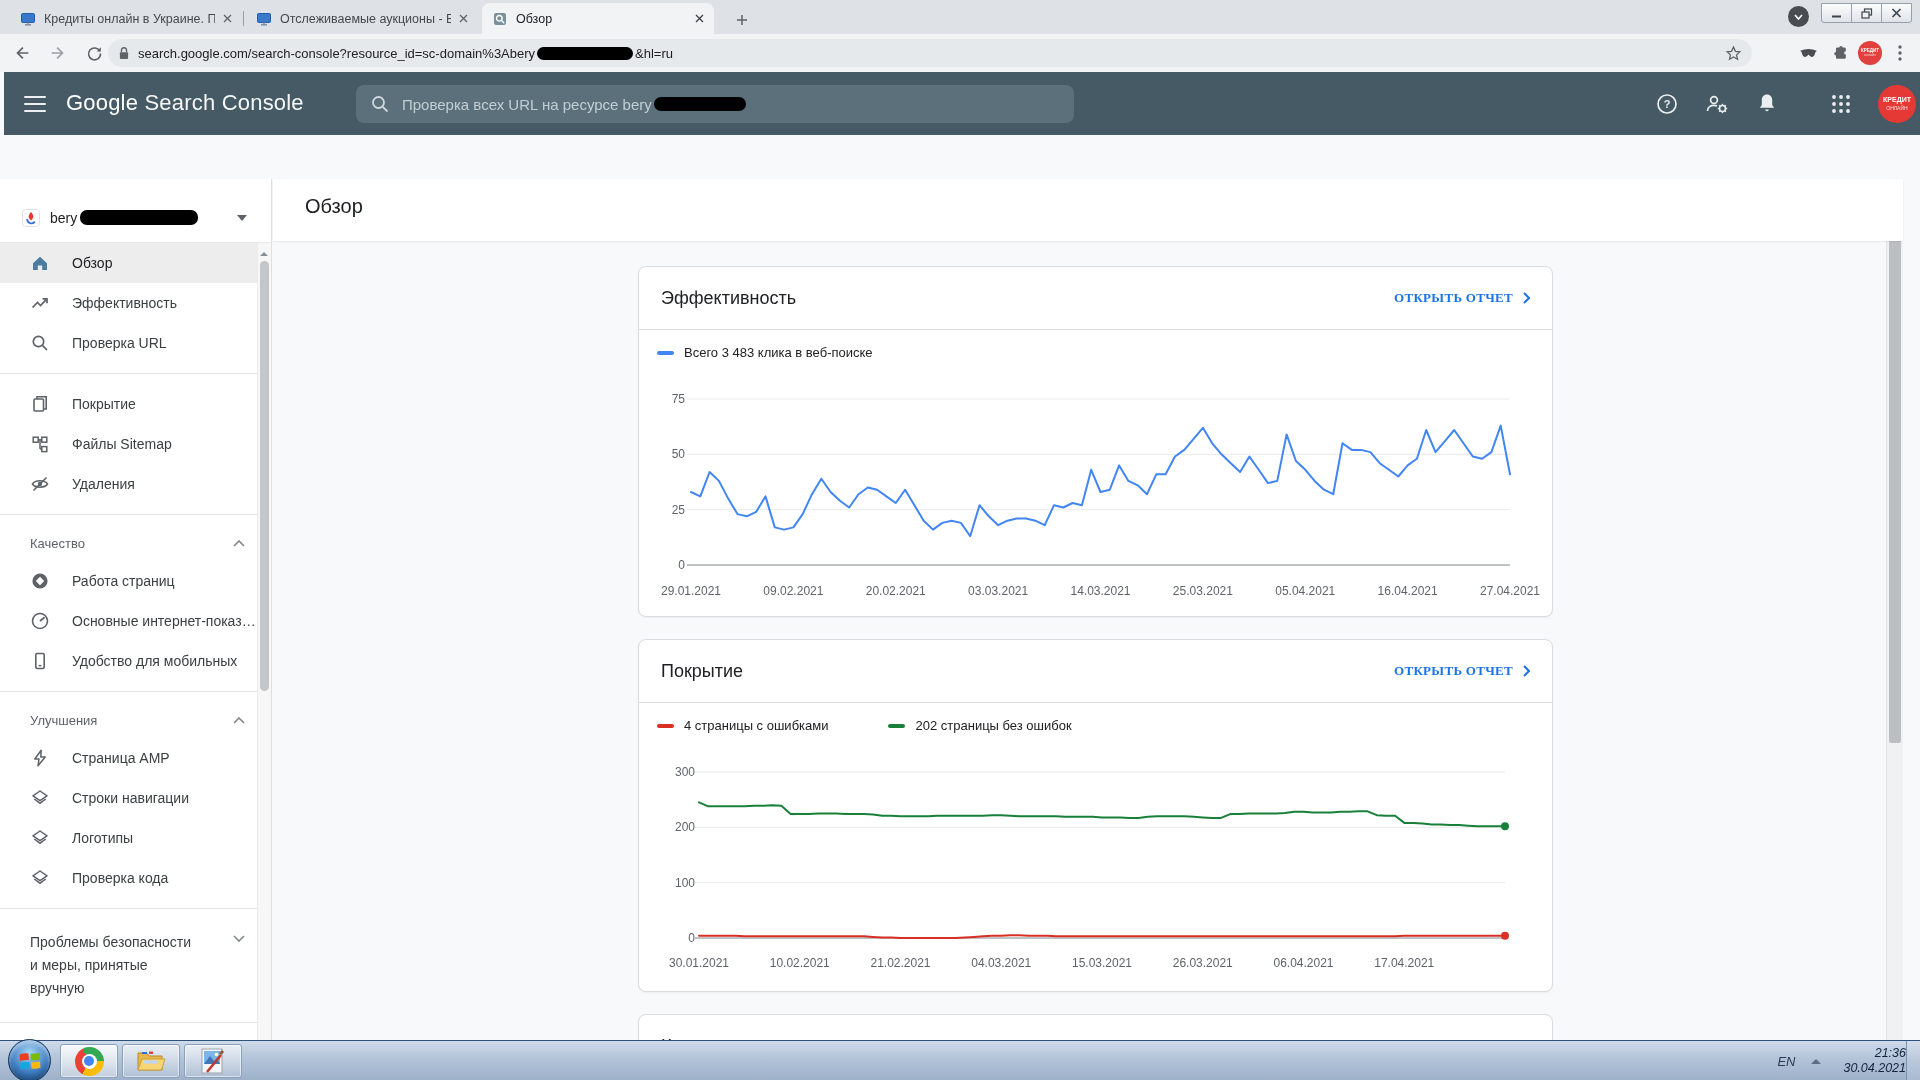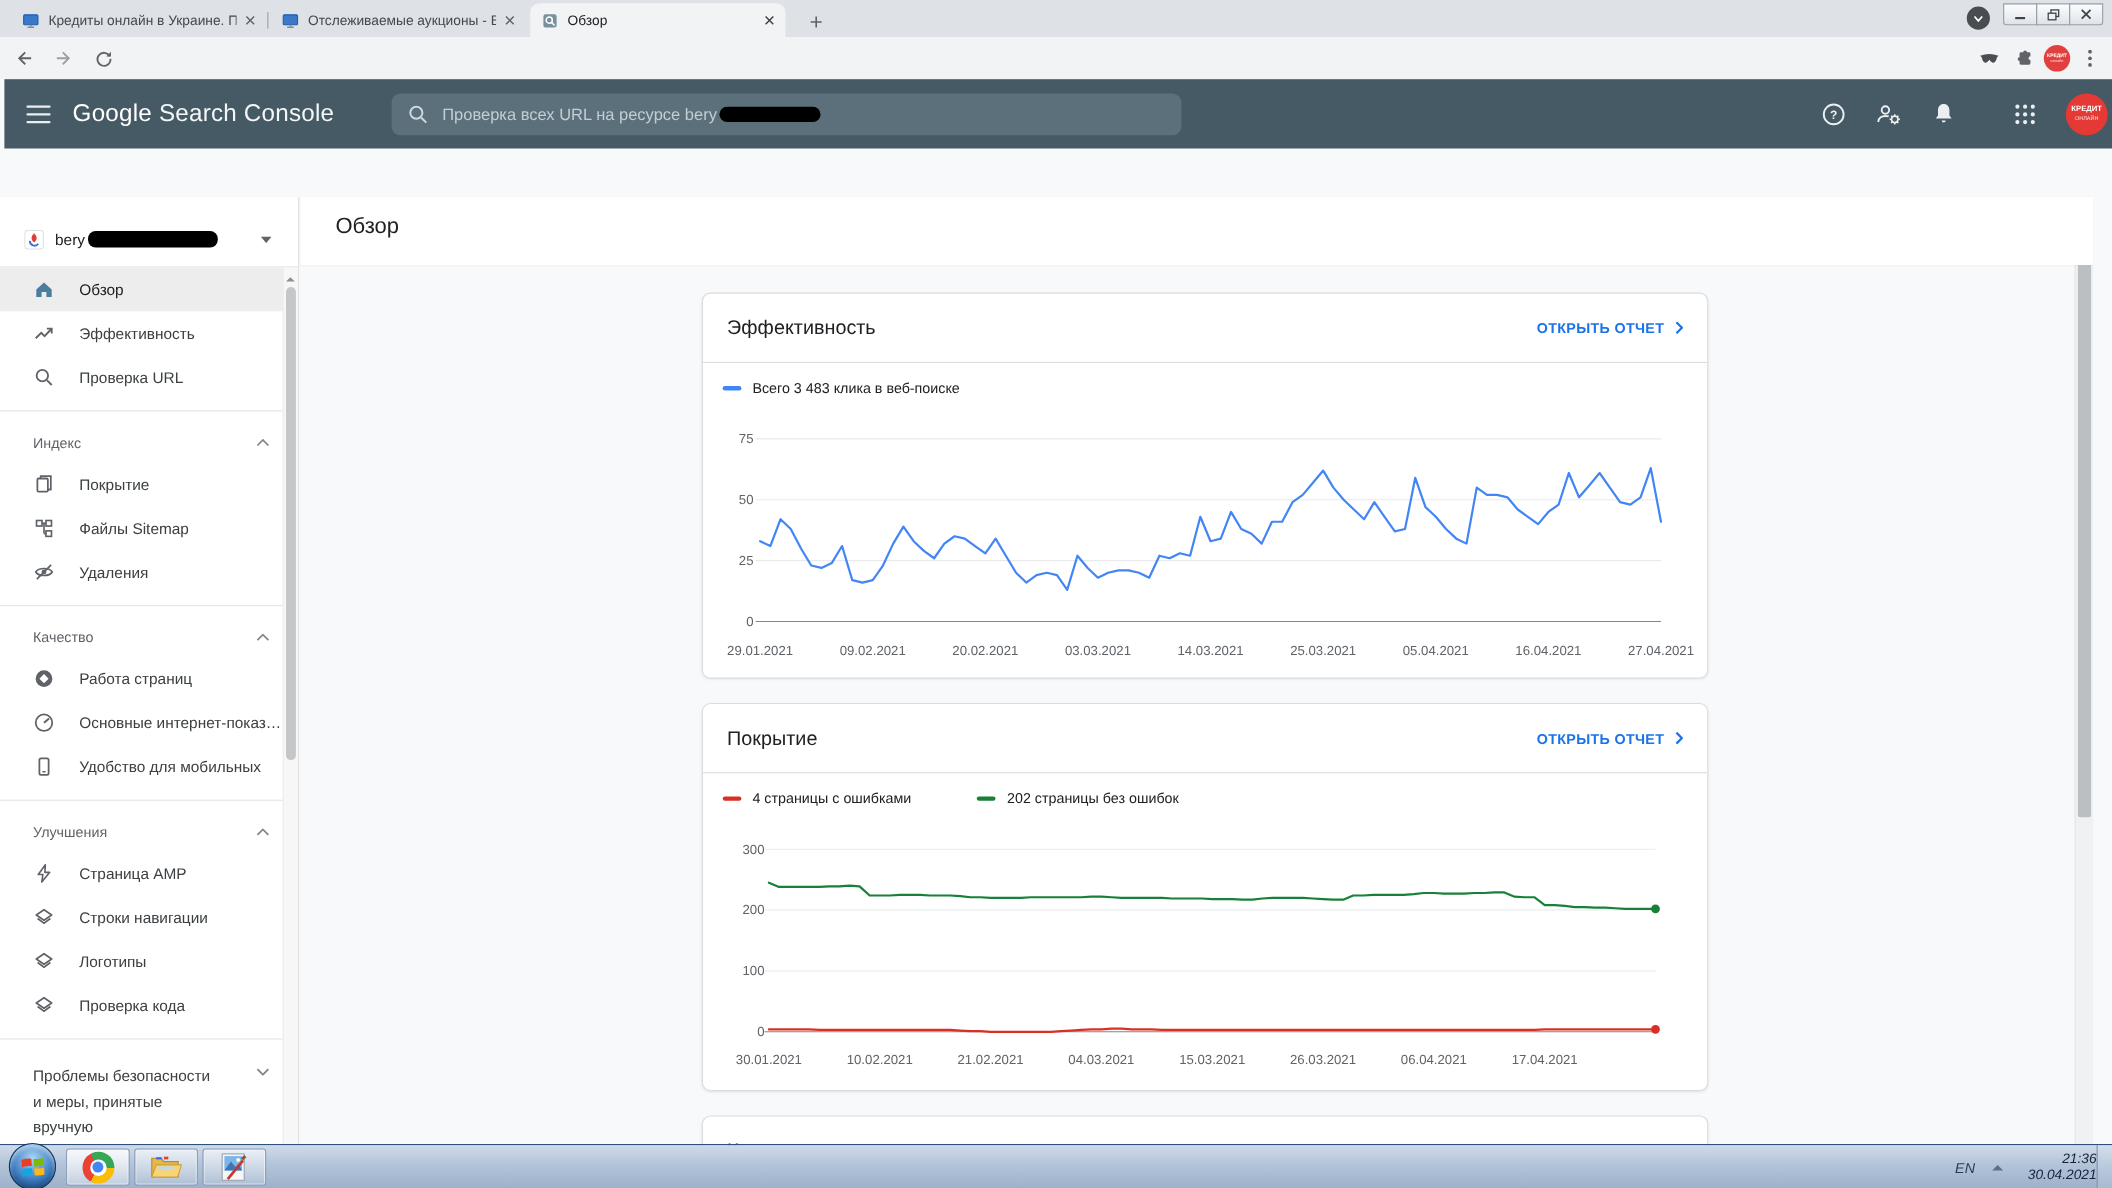--- a/index.html
+++ b/index.html
@@ -86,21 +86,21 @@
 
   .main{position:absolute;left:273px;top:0;width:1630px;height:905px;}
   .title-strip{height:62px;background:#fff;box-shadow:0 1px 2px rgba(0,0,0,.07);position:relative;z-index:2;}
   .page-title{font-size:20px;color:#202124;padding:16px 0 0 32px;}
   .content{position:absolute;left:0;top:62px;width:1630px;height:843px;background:#f8f9fa;overflow:hidden;}
   .card{position:absolute;left:365px;width:915px;background:#fff;border:1px solid #dadce0;
     border-radius:8px;box-shadow:0 1px 2px rgba(0,0,0,.05);overflow:hidden;}
   .card-hd{height:63px;border-bottom:1px solid #dadce0;display:flex;align-items:center;padding:0 22px;}
   .card-title{font-size:18px;color:#202124;}
   .open-report{margin-left:auto;display:flex;align-items:center;gap:10px;color:#1a73e8;
-    font-size:13px;font-weight:bold;letter-spacing:.3px;cursor:pointer;}
+    font-size:13px;font-weight:bold;letter-spacing:.3px;cursor:pointer;font-family:Liberation Serif, serif;}
   .legend{position:absolute;left:18px;top:78px;display:flex;align-items:center;gap:60px;font-size:13px;color:#202124;}
   .leg-item{display:flex;align-items:center;gap:10px;}
   .dash{width:17px;height:4px;border-radius:2px;}
   .chart-svg{position:absolute;left:0;top:100px;}
 
   
   .page-scroll{position:absolute;right:0;top:0;width:17px;height:905px;background:#f0f1f2;border-left:1px solid #e4e5e6;}
   .page-scroll .thumb{position:absolute;left:2px;top:24px;width:12px;height:540px;background:#bcbfc2;border-radius:2px;}
   .page-scroll .arr{left:4px;}
 
@@ -214,20 +214,38 @@
       <svg width="18" height="18" viewBox="0 0 20 20">
           <path d="M9 4 L15 10 L9 16 M15 10 H3" fill="none" stroke="#9aa0a6" stroke-width="1.9"></path>
         </svg>
     </div>
     <div class="navbtn">
       <svg width="17" height="17" viewBox="0 0 20 20">
           <path d="M16.2 7.2 A7 7 0 1 0 17 10" fill="none" stroke="#5f6368" stroke-width="1.9"></path>
           <path d="M17.5 2.5 V7.5 H12.5 Z" fill="#5f6368"></path>
         </svg>
     </div>
+    <div class="omnibox">
+      <span style="margin-right:8px;">
+        <svg width="12" height="15" viewBox="0 0 14 17">
+            <path d="M4 7 V5.2 C4 3.2 5.3 1.8 7 1.8 C8.7 1.8 10 3.2 10 5.2 V7" fill="none" stroke="#5f6368" stroke-width="1.6"></path>
+            <rect x="2.2" y="7" width="9.6" height="8" rx="1.2" fill="#5f6368"></rect>
+          </svg>
+      </span>
+      <span class="url">
+        <span>search.google.com/search-console?resource_id=sc-domain%3Abery</span>
+          <span class="redact" style="width:96px;margin:0 2px;"></span>
+          <span>&amp;hl=ru</span>
+      </span>
+      <span class="omni-star">
+        <svg width="17" height="17" viewBox="0 0 20 20">
+            <path d="M10 2.5 L12.3 7.4 L17.5 8 L13.6 11.6 L14.7 16.9 L10 14.2 L5.3 16.9 L6.4 11.6 L2.5 8 L7.7 7.4 Z" fill="none" stroke="#5f6368" stroke-width="1.5"></path>
+          </svg>
+      </span>
+    </div>
     <div class="ext-area">
       <div class="ext">
         <svg width="19" height="13" viewBox="0 0 20 14">
             <path d="M1 4 Q10 0.5 19 4 L17.5 5.5 Q16 12 12.8 10.5 Q11 9.6 10 8 Q9 9.6 7.2 10.5 Q4 12 2.5 5.5 Z" fill="#4a4d52"></path>
           </svg>
       </div>
       <div class="ext">
         <svg width="18" height="18" viewBox="0 0 20 20">
             <path d="M7 4 h2.2 a1.9 1.9 0 1 1 3.8 0 H15 a1.5 1.5 0 0 1 1.5 1.5 V8 a1.9 1.9 0 1 0 0 3.8 V15 A1.5 1.5 0 0 1 15 16.5 H7 A1.5 1.5 0 0 1 5.5 15 v-2.3 a1.9 1.9 0 1 1 0 -3.8 V5.5 A1.5 1.5 0 0 1 7 4 Z" fill="#5f6368"></path>
           </svg>
@@ -360,28 +378,20 @@
         <span class="nicon">
           <svg width="20" height="20" viewBox="0 0 20 20">
               <circle cx="8.5" cy="8.5" r="5.2" fill="none" stroke="#5f6368" stroke-width="1.7"></circle>
               <line x1="12.6" y1="12.6" x2="17" y2="17" stroke="#5f6368" stroke-width="1.7"></line>
             </svg>
         </span>
         <span>Проверка URL</span>
       </div>
 
       <div class="nav-div"></div>
-      <div class="nav-sec">
-        <span>Индекс</span>
-        <span class="chev">
-          <svg width="12" height="7" viewBox="0 0 12 7">
-              <polyline points="1,6 6,1 11,6" fill="none" stroke="#80868b" stroke-width="1.6"></polyline>
-            </svg>
-        </span>
-      </div>
       <div class="nav-item">
         <span class="nicon">
           <svg width="20" height="20" viewBox="0 0 20 20">
               <rect x="4" y="5" width="9.5" height="12" rx="1" fill="none" stroke="#5f6368" stroke-width="1.6"></rect>
               <polyline points="7,5 7,2.8 16.2,2.8 16.2,15 13.5,15" fill="none" stroke="#5f6368" stroke-width="1.6"></polyline>
             </svg>
         </span>
         <span>Покрытие</span>
       </div>
       <div class="nav-item">

